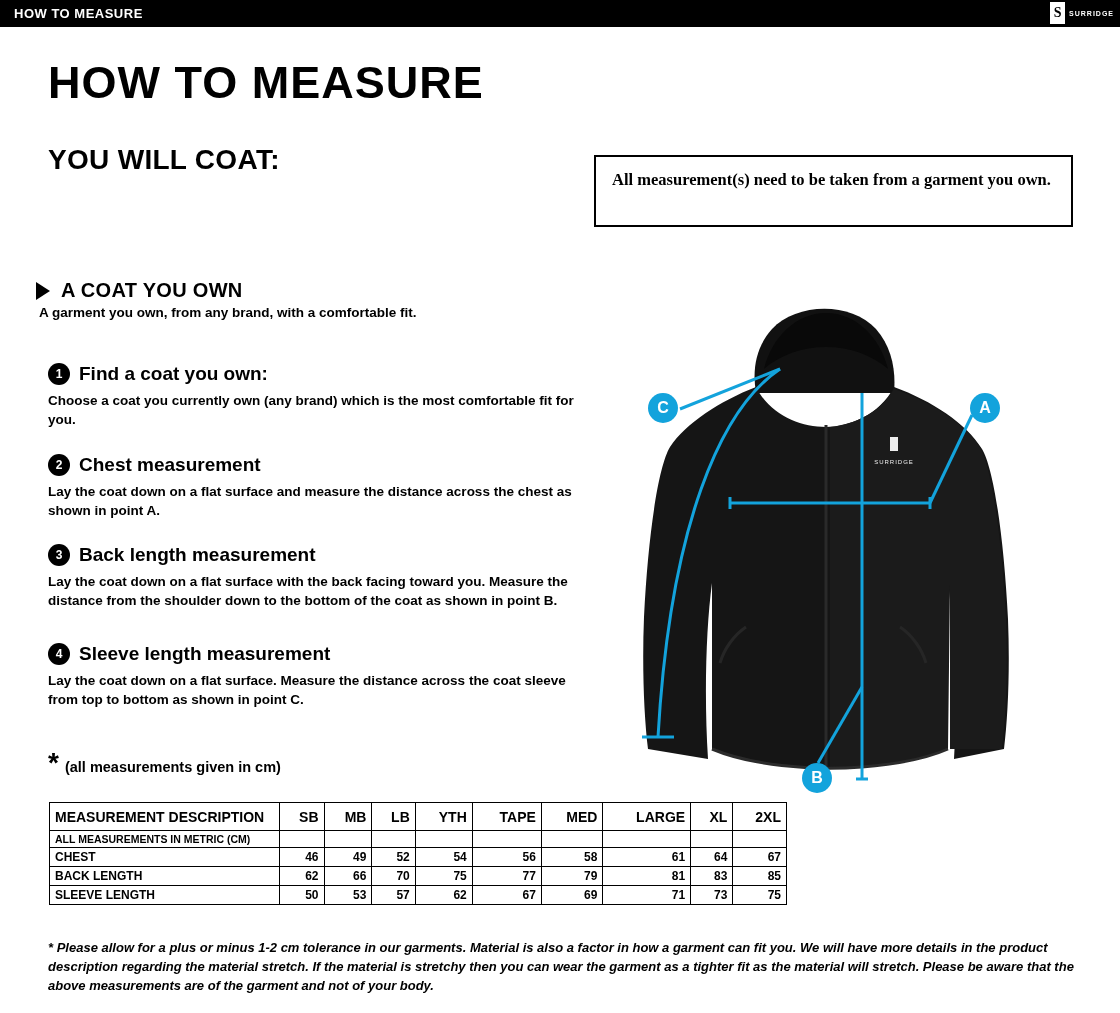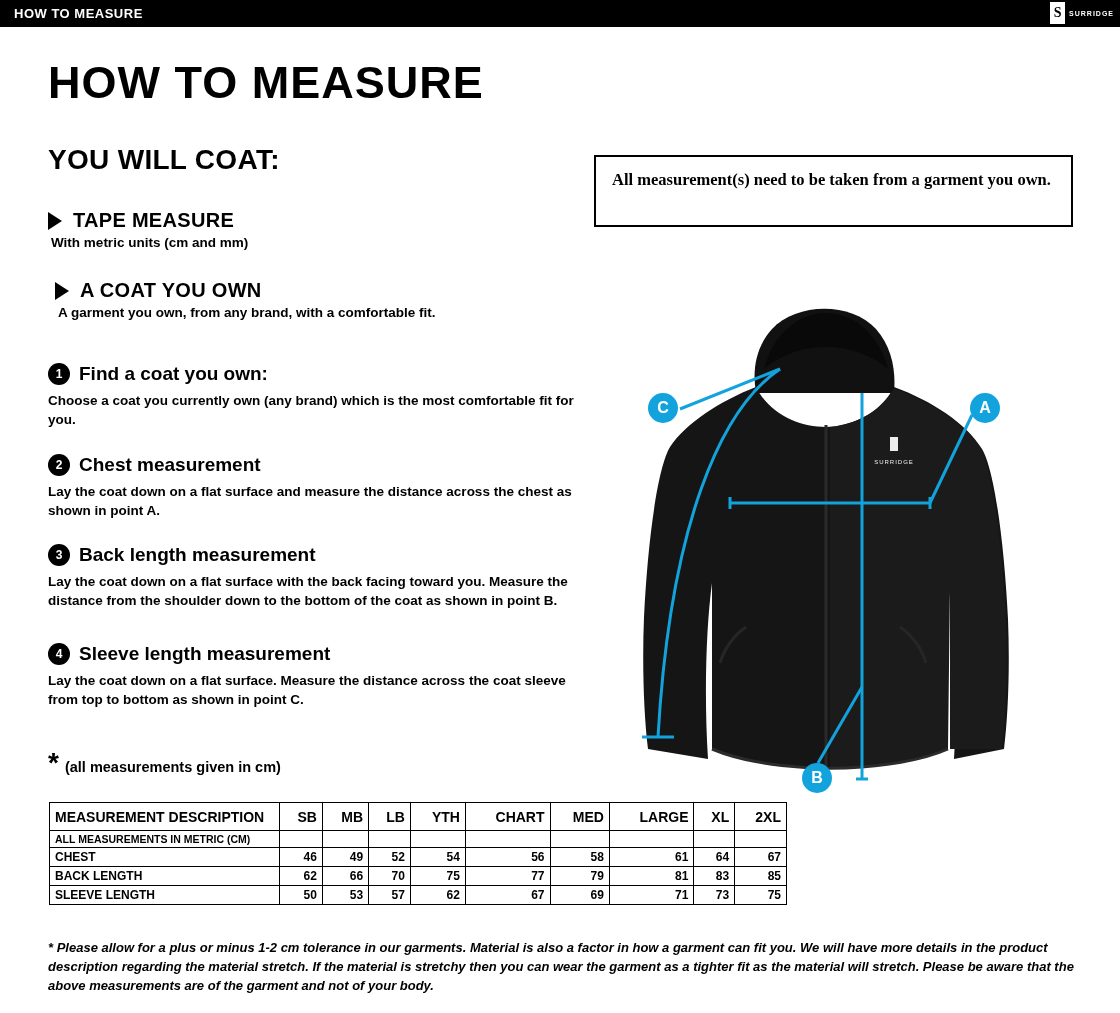--- a/index.html
+++ b/index.html
@@ -216,29 +216,22 @@
 
 <div class="page">
 
   <div class="h1">HOW TO MEASURE</div>
   <div class="h2-need">YOU WILL COAT:</div>
 
   <div class="note-box">
     <p>All measurement(s) need to be taken from a garment you own.</p>
   </div>
 
-  <div class="need-item" style="left:48px; top:182px;">
-    <div class="need-title">
-      <span class="tri"></span>
-      <span>TAPE MEASURE</span>
-    </div>
-    <div class="need-sub">With metric units (cm and mm)</div>
-  </div>
-
-  <div class="need-item" style="left:55px; top:252px;">
+
+  <div class="need-item" style="left:36px; top:252px;">
     <div class="need-title">
       <span class="tri"></span>
       <span>A COAT YOU OWN</span>
     </div>
     <div class="need-sub">A garment you own, from any brand, with a comfortable fit.</div>
   </div>
 
   <div class="step" style="top:336px;">
     <div class="step-head">
       <span class="bullet-num">1</span>
@@ -325,21 +318,21 @@
   </div>
 
   <table class="sizechart">
     <thead>
       <tr>
         <th class="desc">MEASUREMENT DESCRIPTION</th>
         <th>SB</th>
         <th>MB</th>
         <th>LB</th>
         <th>YTH</th>
-        <th>CHART</th>
+        <th>TAPE</th>
         <th>MED</th>
         <th>LARGE</th>
         <th>XL</th>
         <th>2XL</th>
       </tr>
     </thead>
     <tbody>
       <tr class="metricrow">
         <td class="desc">ALL MEASUREMENTS IN METRIC (CM)</td>
         <td></td>

